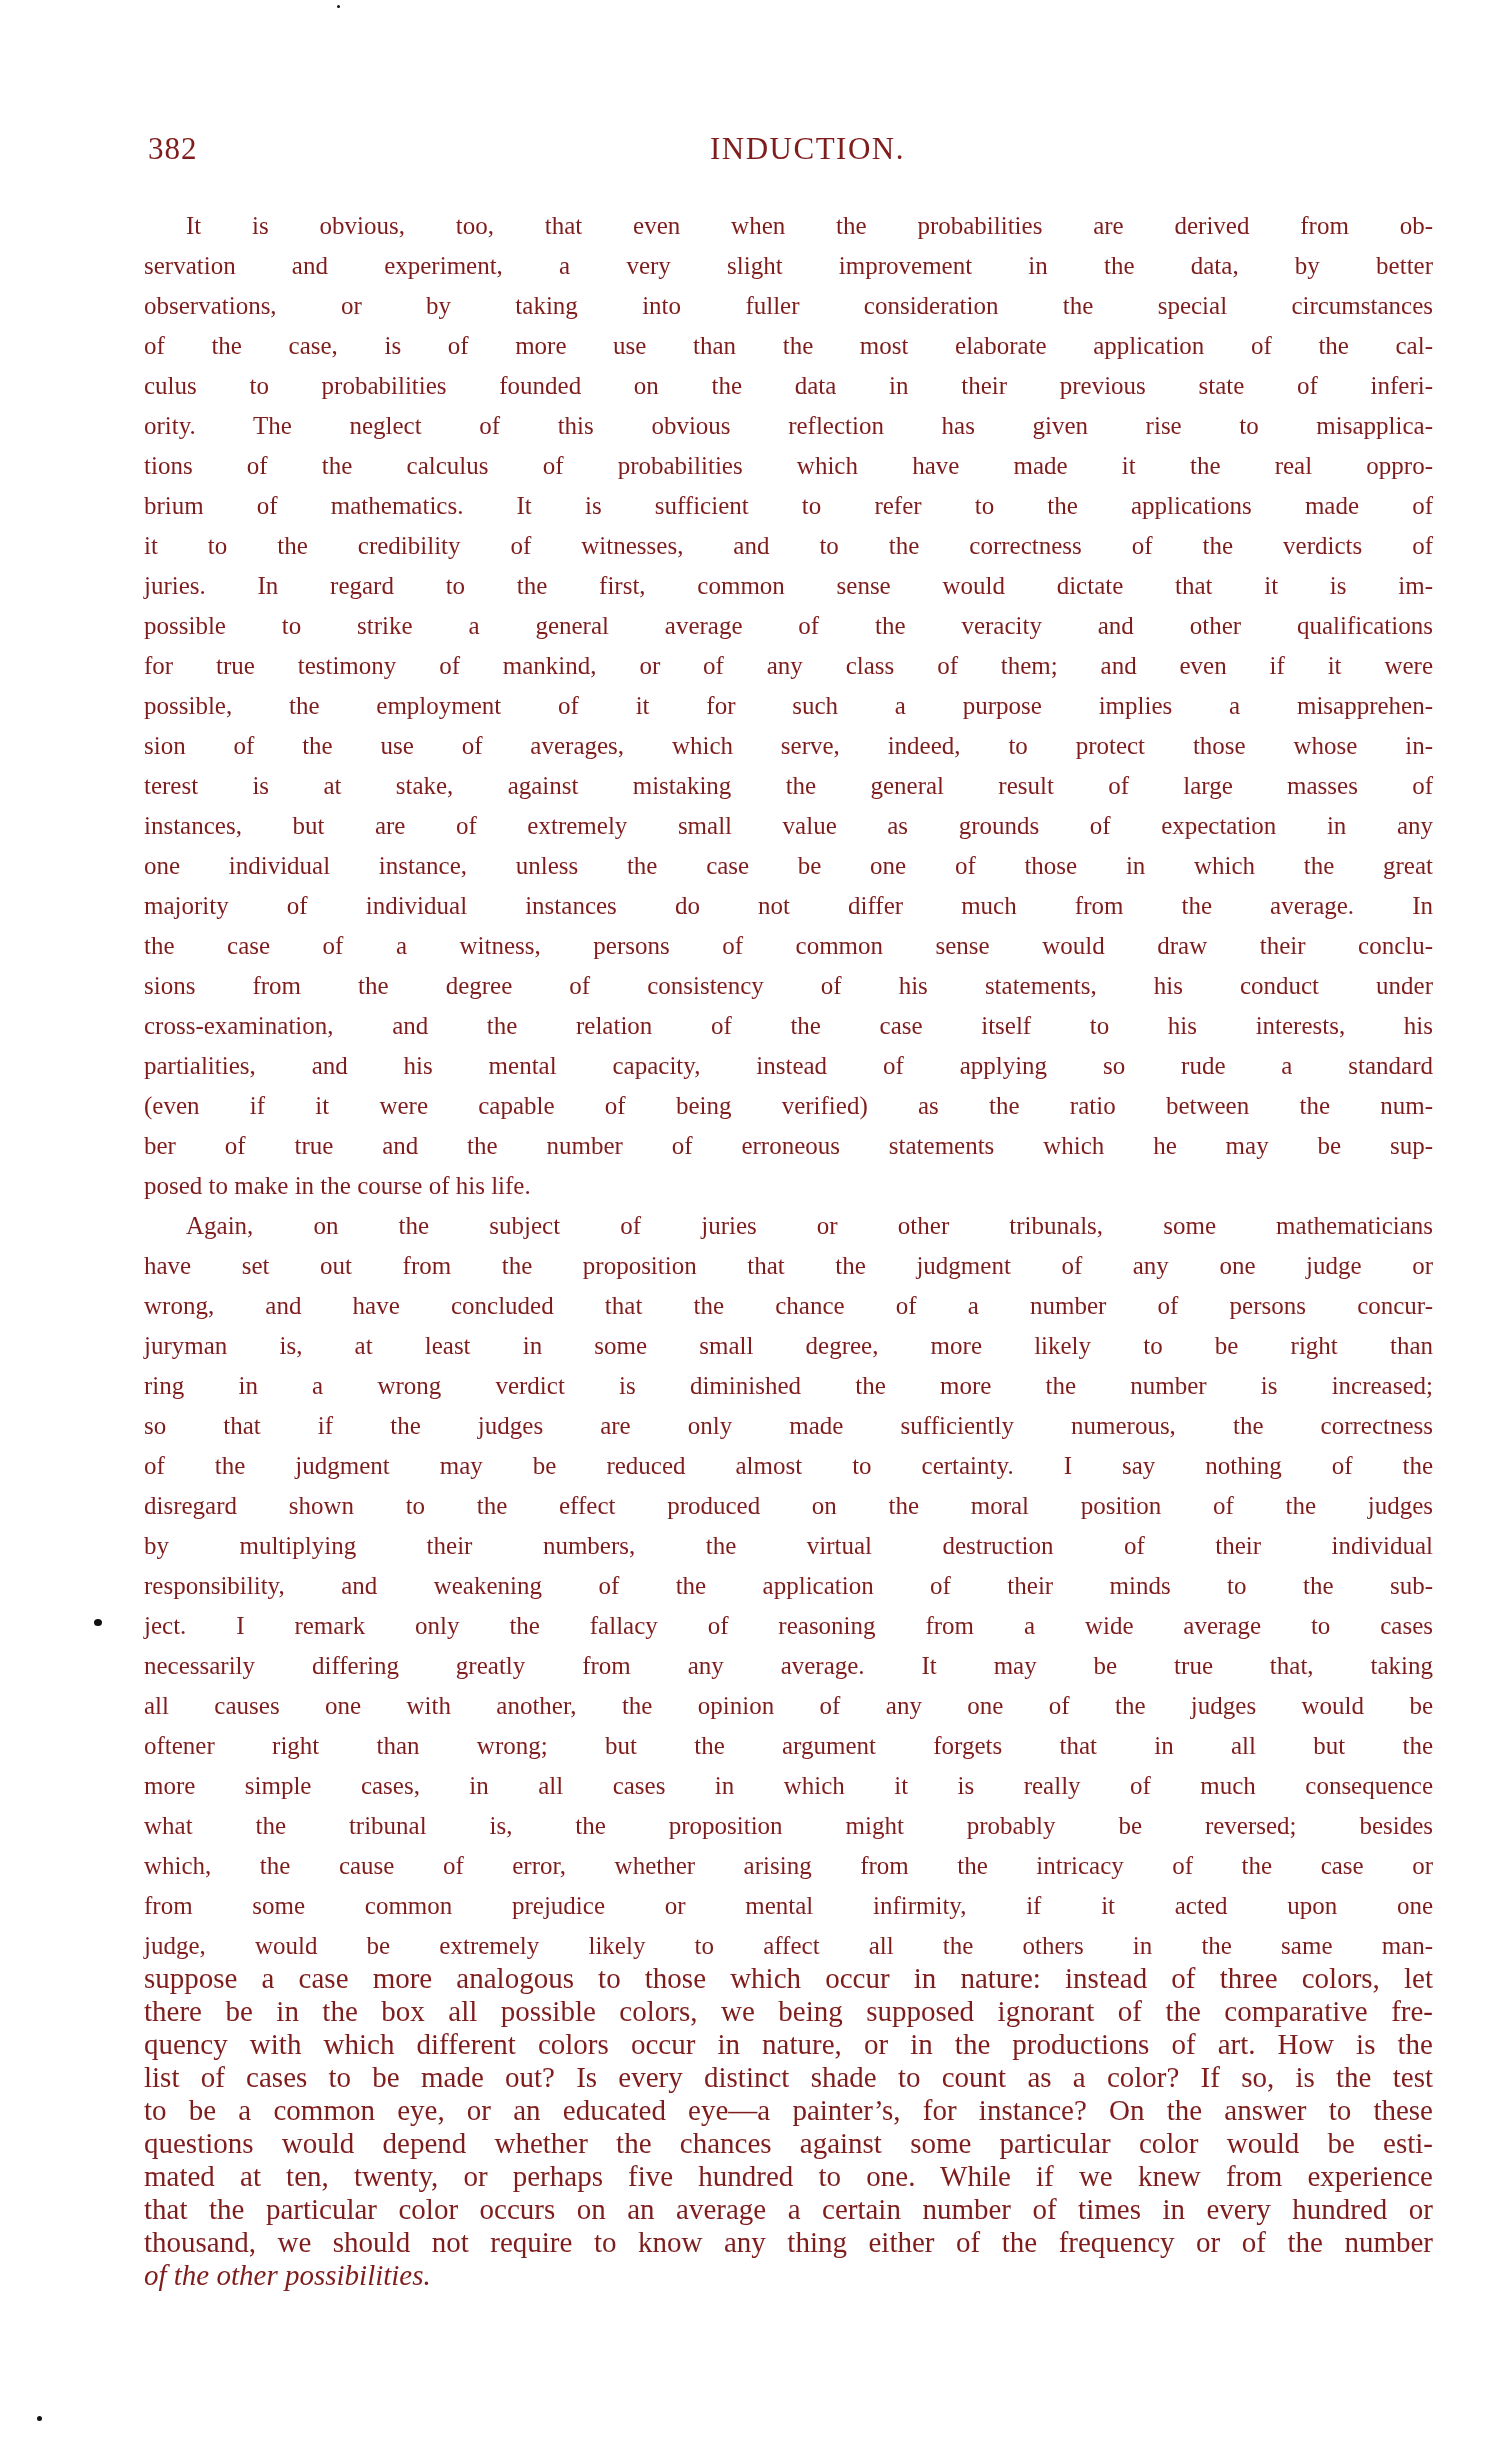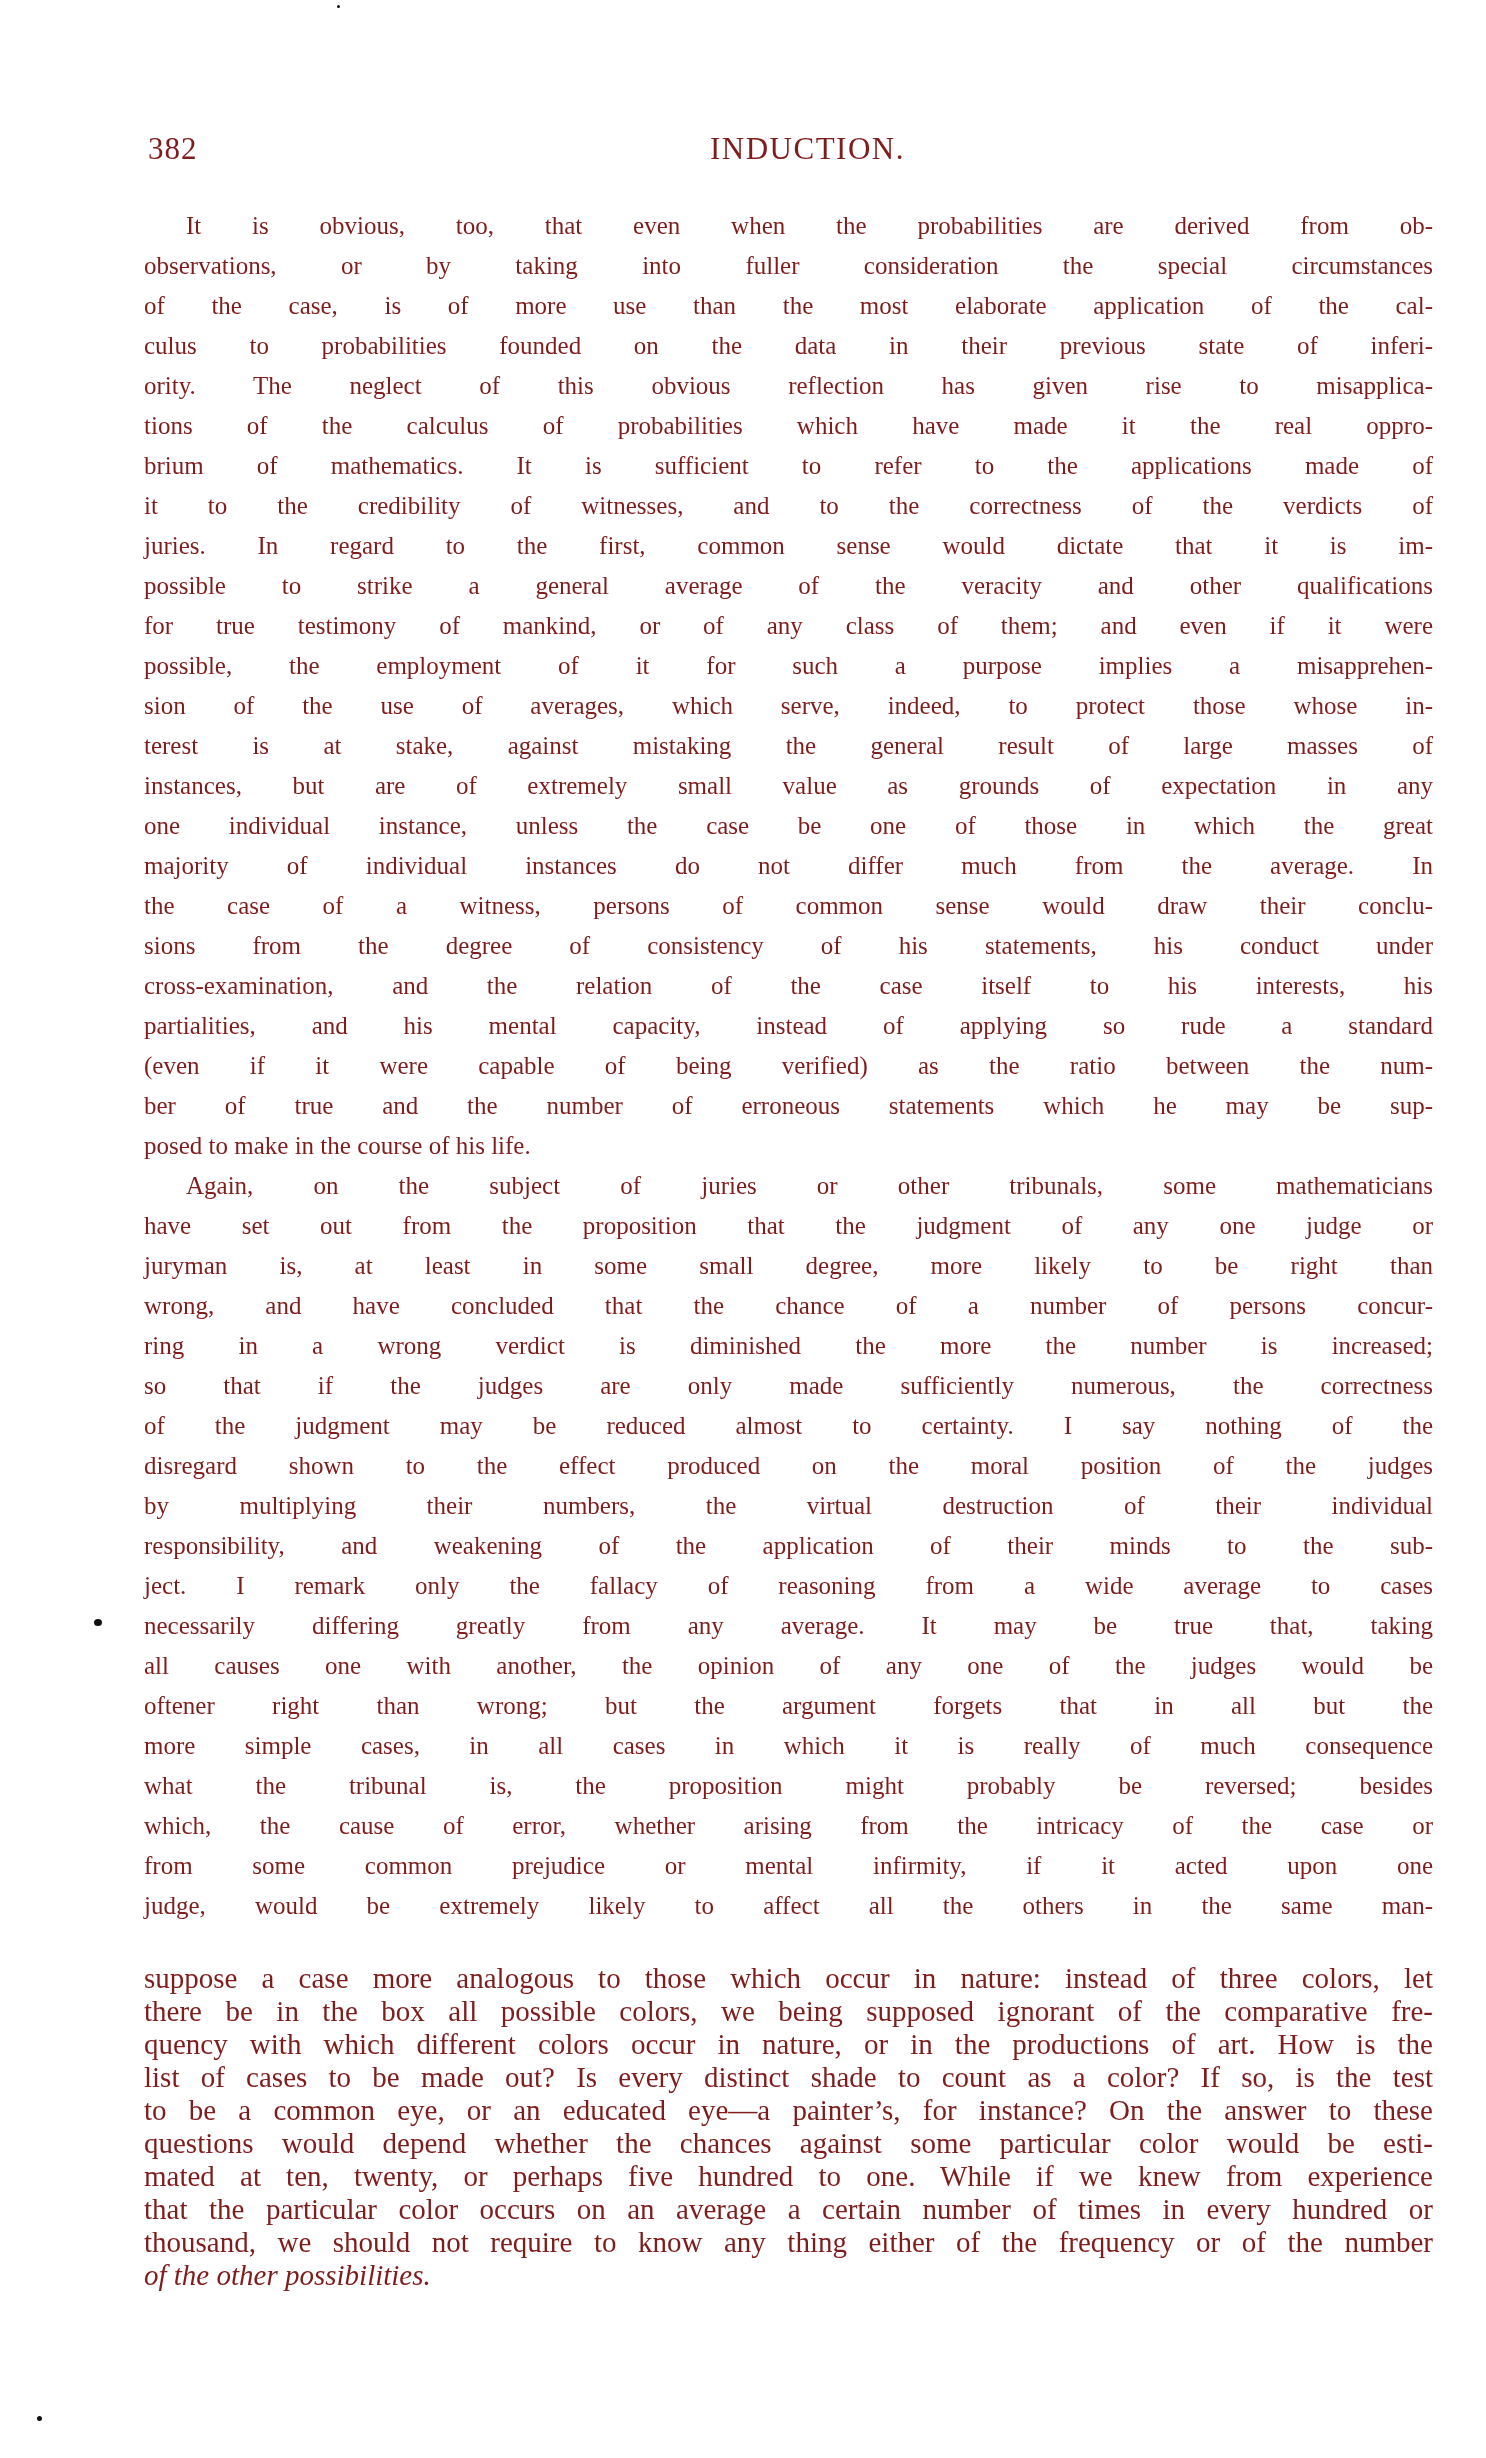--- a/index.html
+++ b/index.html
@@ -27,20 +27,21 @@
   <div class="speck" style="left:25px;top:2416px;width:5px;height:5px;"></div>
 
   <div class="running-head">
     <span class="page-number">382</span>
     <span class="running-title">INDUCTION.</span>
   </div>
 
   <div class="body-text">
     <div>
       <div class="line indent">It is obvious, too, that even when the probabilities are derived from ob-</div>
+      <div class="line">servation and experiment, a very slight improvement in the data, by better</div>
       <div class="line">observations, or by taking into fuller consideration the special circumstances</div>
       <div class="line">of the case, is of more use than the most elaborate application of the cal-</div>
       <div class="line">culus to probabilities founded on the data in their previous state of inferi-</div>
       <div class="line">ority. The neglect of this obvious reflection has given rise to misapplica-</div>
       <div class="line">tions of the calculus of probabilities which have made it the real oppro-</div>
       <div class="line">brium of mathematics. It is sufficient to refer to the applications made of</div>
       <div class="line">it to the credibility of witnesses, and to the correctness of the verdicts of</div>
       <div class="line">juries. In regard to the first, common sense would dictate that it is im-</div>
       <div class="line">possible to strike a general average of the veracity and other qualifications</div>
       <div class="line">for true testimony of mankind, or of any class of them; and even if it were</div>
@@ -54,22 +55,22 @@
       <div class="line">sions from the degree of consistency of his statements, his conduct under</div>
       <div class="line">cross-examination, and the relation of the case itself to his interests, his</div>
       <div class="line">partialities, and his mental capacity, instead of applying so rude a standard</div>
       <div class="line">(even if it were capable of being verified) as the ratio between the num-</div>
       <div class="line">ber of true and the number of erroneous statements which he may be sup-</div>
       <div class="line last">posed to make in the course of his life.</div>
     </div>
     <div>
       <div class="line indent">Again, on the subject of juries or other tribunals, some mathematicians</div>
       <div class="line">have set out from the proposition that the judgment of any one judge or</div>
+      <div class="line">wrong, and have concluded that the chance of a number of persons concur-</div>
       <div class="line">juryman is, at least in some small degree, more likely to be right than</div>
-      <div class="line">wrong, and have concluded that the chance of a number of persons concur-</div>
       <div class="line">ring in a wrong verdict is diminished the more the number is increased;</div>
       <div class="line">so that if the judges are only made sufficiently numerous, the correctness</div>
       <div class="line">of the judgment may be reduced almost to certainty. I say nothing of the</div>
       <div class="line">disregard shown to the effect produced on the moral position of the judges</div>
       <div class="line">by multiplying their numbers, the virtual destruction of their individual</div>
       <div class="line">responsibility, and weakening of the application of their minds to the sub-</div>
       <div class="line">ject. I remark only the fallacy of reasoning from a wide average to cases</div>
       <div class="line">necessarily differing greatly from any average. It may be true that, taking</div>
       <div class="line">all causes one with another, the opinion of any one of the judges would be</div>
       <div class="line">oftener right than wrong; but the argument forgets that in all but the</div>

